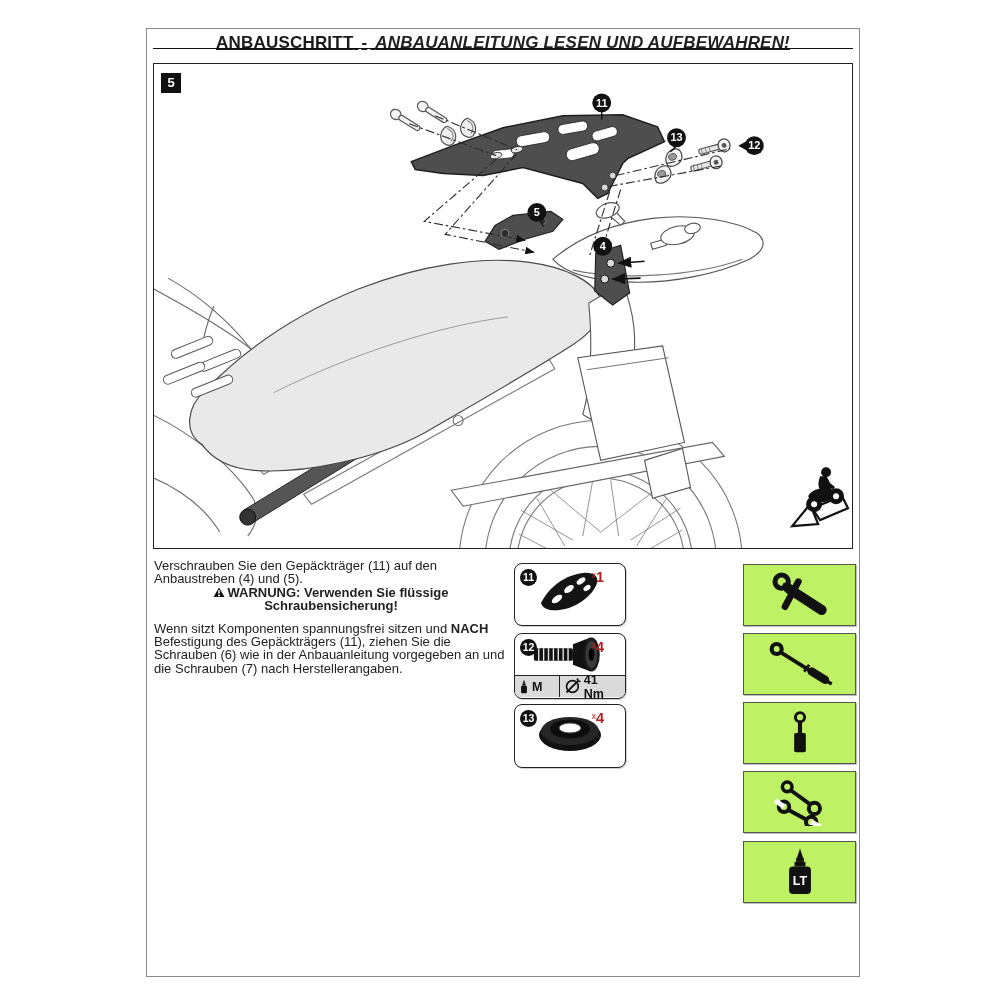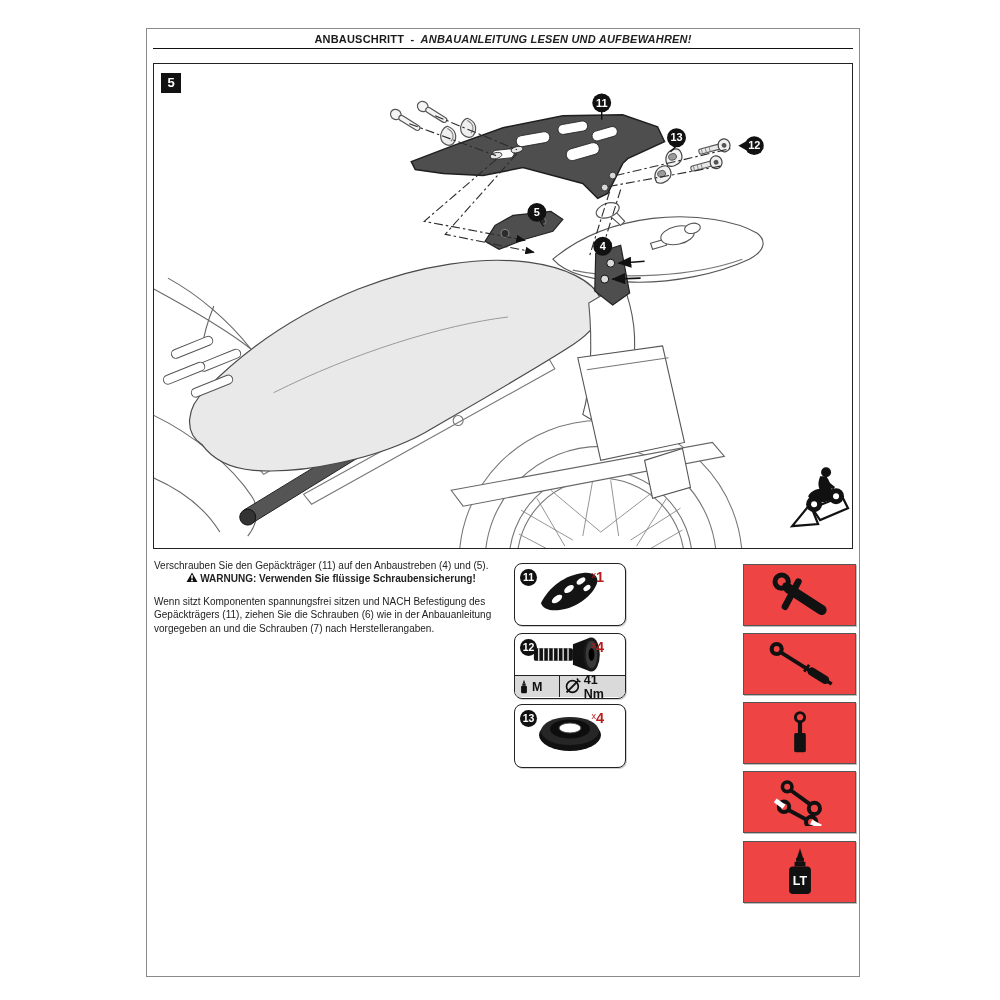--- a/index.html
+++ b/index.html
@@ -1,36 +1,36 @@
 <!DOCTYPE html>
 <html><head>
 <meta charset="utf-8">
 <style>
   html,body{margin:0;padding:0;background:#fff;}
   .canvas{position:relative;width:1000px;height:1000px;background:#fff;overflow:hidden;
           font-family:"Liberation Sans",sans-serif;color:#1a1a1a;}
   .page{position:absolute;left:146px;top:28px;width:712px;height:947px;border:1px solid #8a8a8a;background:#fff;}
 
   
-  .hdr{position:absolute;top:4px;left:0;width:100%;text-align:center;font-size:11px;letter-spacing:.2px;white-space:nowrap;}
+  .hdr{position:absolute;top:4px;left:0;width:100%;text-align:center;font-size:17px;letter-spacing:.2px;white-space:nowrap;text-decoration:underline;}
   .hdr .b{font-weight:bold;}
   .hdr .sep{font-weight:bold;padding:0 3px;}
   .hdr .i{font-style:italic;font-weight:600;color:#222;}
   .hdr-rule{position:absolute;top:19px;left:6px;right:6px;border-top:1.6px solid #111;}
 
   
   .frame{position:absolute;left:6px;top:34px;width:698px;height:484px;border:1.3px solid #222;background:#fff;overflow:hidden;}
   .frame svg{display:block;width:100%;height:100%;}
   .stepbox{position:absolute;left:14px;top:44px;width:20px;height:20px;background:#111;color:#fff;
            font-weight:bold;font-size:13px;text-align:center;line-height:20px;}
 
   
-  .instr{position:absolute;left:7px;top:530px;width:354px;font-size:10px;line-height:13.4px;color:#222;}
+  .instr{position:absolute;left:7px;top:530px;width:354px;font-size:13px;line-height:13.4px;color:#222;}
   .instr .warn{font-weight:bold;text-align:center;}
-  .instr .b{font-weight:normal;}
+  .instr .b{font-weight:bold;}
   .instr p{margin:0;}
   .instr .gap{height:9px;}
   .warn-tri{display:inline-block;vertical-align:-1px;margin-right:2px;}
 
   
   .pbox{position:absolute;left:367px;width:110px;border:1.4px solid #222;border-radius:8px;background:#fff;
         box-shadow:1px 1px 0 #cfcfcf;overflow:hidden;}
   .pbox .img{position:relative;width:100%;}
   .badge{position:absolute;left:5px;top:5px;width:17px;height:17px;border-radius:50%;background:#111;color:#fff;
          font-weight:bold;font-size:10.5px;text-align:center;line-height:17px;}
@@ -38,21 +38,21 @@
   .qty .x{font-size:9px;vertical-align:4px;}
   .qty .n{font-weight:bold;font-size:14.5px;}
   .pimg{display:block;margin:0 auto;}
   .pbar{display:flex;border-top:1.4px solid #222;background:#dadada;height:21px;align-items:center;
         font-weight:bold;font-size:12.5px;color:#111;}
   .pbar .cell{display:flex;align-items:center;gap:3px;padding:0 4px;height:100%;}
   .pbar .c1{width:36px;border-right:1.4px solid #222;}
   .pbar .c2{flex:1;}
 
   
-  .tbox{position:absolute;left:596px;width:111px;height:60px;border:1px solid #555;background:#ef4444;
+  .tbox{position:absolute;left:596px;width:111px;height:60px;border:1px solid #555;background:#bef264;
         box-shadow:1px 1px 0 #bdbdbd;display:flex;align-items:center;justify-content:center;}
 </style>
 </head>
 <body>
 
 <div class="canvas">
  <div class="page">
 
   <div class="hdr">
     <span class="b">ANBAUSCHRITT</span>

